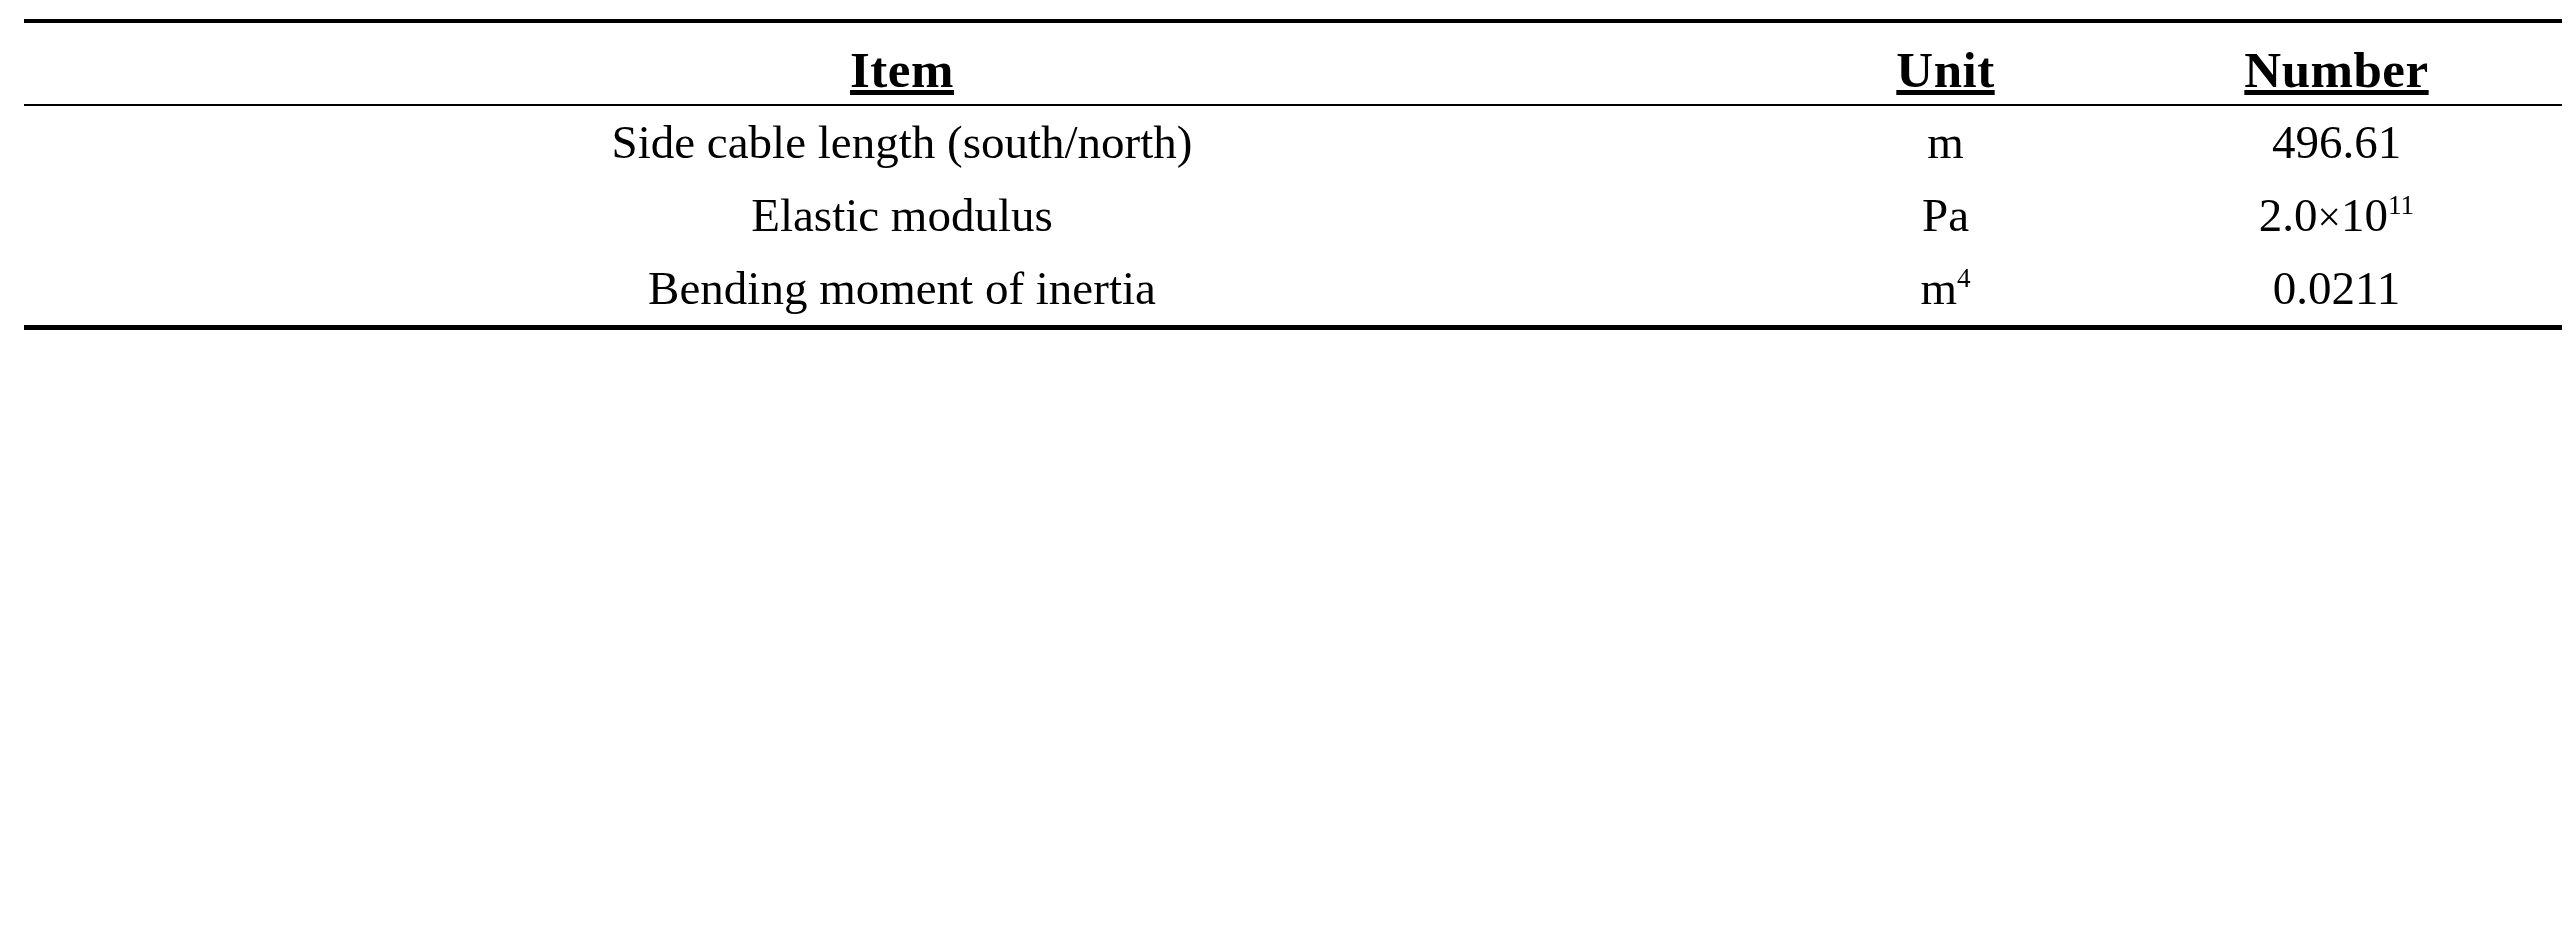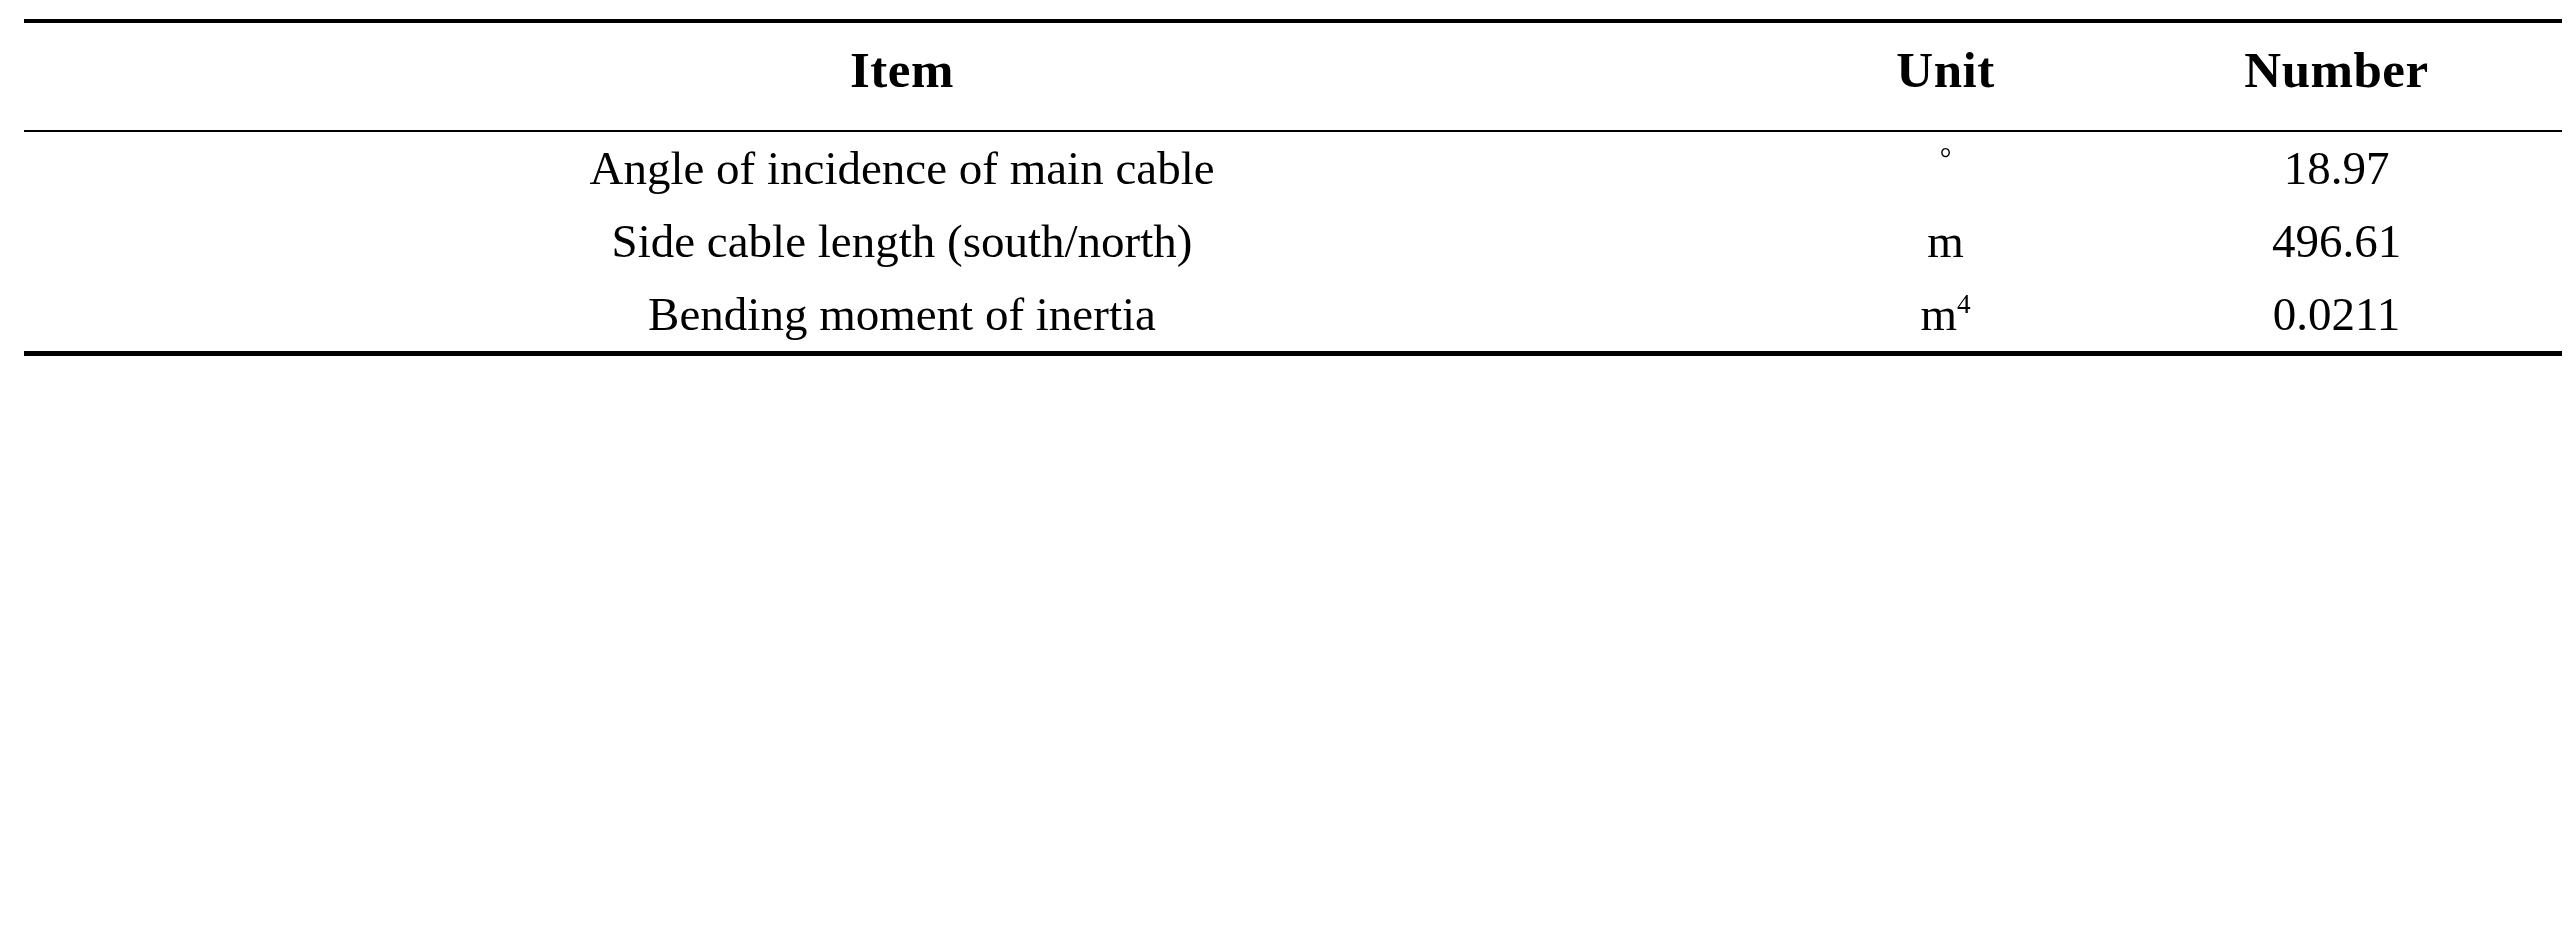--- a/index.html
+++ b/index.html
@@ -29,24 +29,25 @@
     table-layout: fixed;
   }
 
   
   table.param-table thead tr.header-row > th {
     border-top: 4.9px solid #000;
     border-bottom: 2.9px solid #000;
     font-weight: bold;
     font-size: 51px;
     padding-top: 21.4px;
-    padding-bottom: 33px;
+    padding-bottom: 7px;
     text-align: center;
     line-height: 1.05;
     letter-spacing: 0.5px;
+    text-decoration: underline;
   }
 
   table.param-table tbody tr:last-child > td {
     border-bottom: 5.8px solid #000;
   }
 
   table.param-table tbody td {
     font-size: 47px;
     font-weight: normal;
     text-align: center;
@@ -91,28 +92,28 @@
     </colgroup>
     <thead>
       <tr class="header-row">
         <th class="cell-item">Item</th>
         <th class="cell-unit">Unit</th>
         <th class="cell-number">Number</th>
       </tr>
     </thead>
     <tbody id="table-body">
         <tr>
-          <td class="cell-item">Angle of incidence of main cable</td>
-          <td class="cell-unit"><span class="deg">°</span></td>
-          <td class="cell-number">18.97</td>
-        </tr>
-        <tr>
           <td class="cell-item">Side cable length (south/north)</td>
           <td class="cell-unit">m</td>
           <td class="cell-number">496.61</td>
+        </tr>
+        <tr>
+          <td class="cell-item">Elastic modulus</td>
+          <td class="cell-unit">Pa</td>
+          <td class="cell-number"><span>2.0</span><span class="times">×</span><span>10</span><sup>11</sup></td>
         </tr>
         <tr>
           <td class="cell-item">Bending moment of inertia</td>
           <td class="cell-unit"><span>m</span><sup>4</sup></td>
           <td class="cell-number">0.0211</td>
         </tr>
       </tbody>
   </table>
 </div>
 

